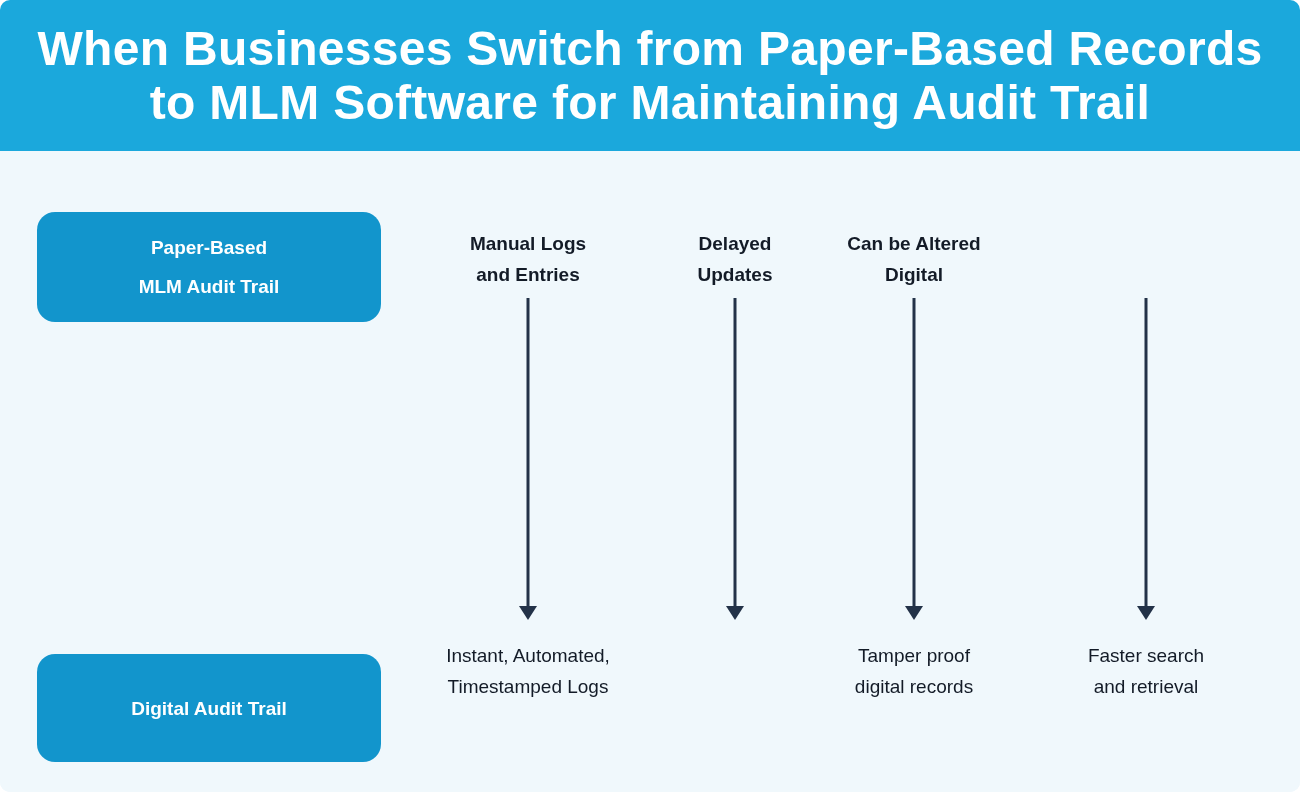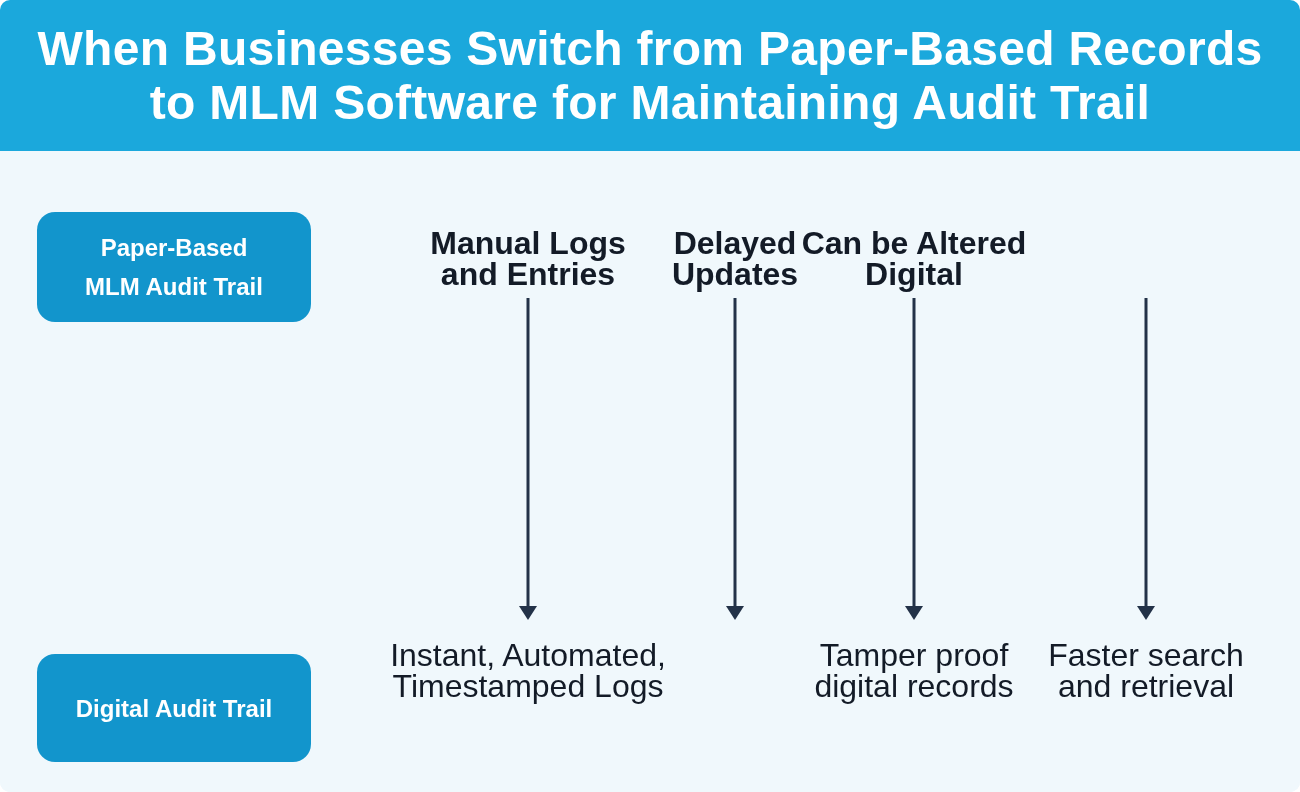--- a/index.html
+++ b/index.html
@@ -39,29 +39,29 @@
   
   .body {
     position: relative;
     width: 100%;
     height: 641px;
     background: var(--body-bg, #F0F8FC);
   }
   .row-box {
     position: absolute;
     left: 37px;
-    width: 274px;
+    width: 344px;
     background: var(--box-bg, #1295CC);
     border-radius: 18px;
     display: flex;
     align-items: center;
     justify-content: center;
     text-align: center;
     color: #ffffff;
-    font-size: 24px;
+    font-size: 19px;
     line-height: 39px;
     font-weight: 700;
     white-space: pre-line;
   }
   .paper-box   { top: 61px;  height: 110px; }
   .digital-box { top: 455px; height: 108px; margin-top: 48px; }
 
   .col {
     position: absolute;
     top: 61px;
@@ -72,21 +72,21 @@
   .col-1 { left: 528px; }
   .col-2 { left: 735px; }
   .col-3 { left: 914px; }
   .col-4 { left: 1146px; }
 
   .top-label, .bottom-label {
     position: absolute;
     left: 0;
     right: 0;
     text-align: center;
-    font-size: 32px;
+    font-size: 19px;
     line-height: 31px;
     color: var(--text-dark, #131B27);
     white-space: pre-line;
   }
   .top-label    { top: 16px;  font-weight: 700; }
   .bottom-label { top: 428px; font-weight: 400; }
 
   .arrow {
     position: absolute;
     top: 86px;

